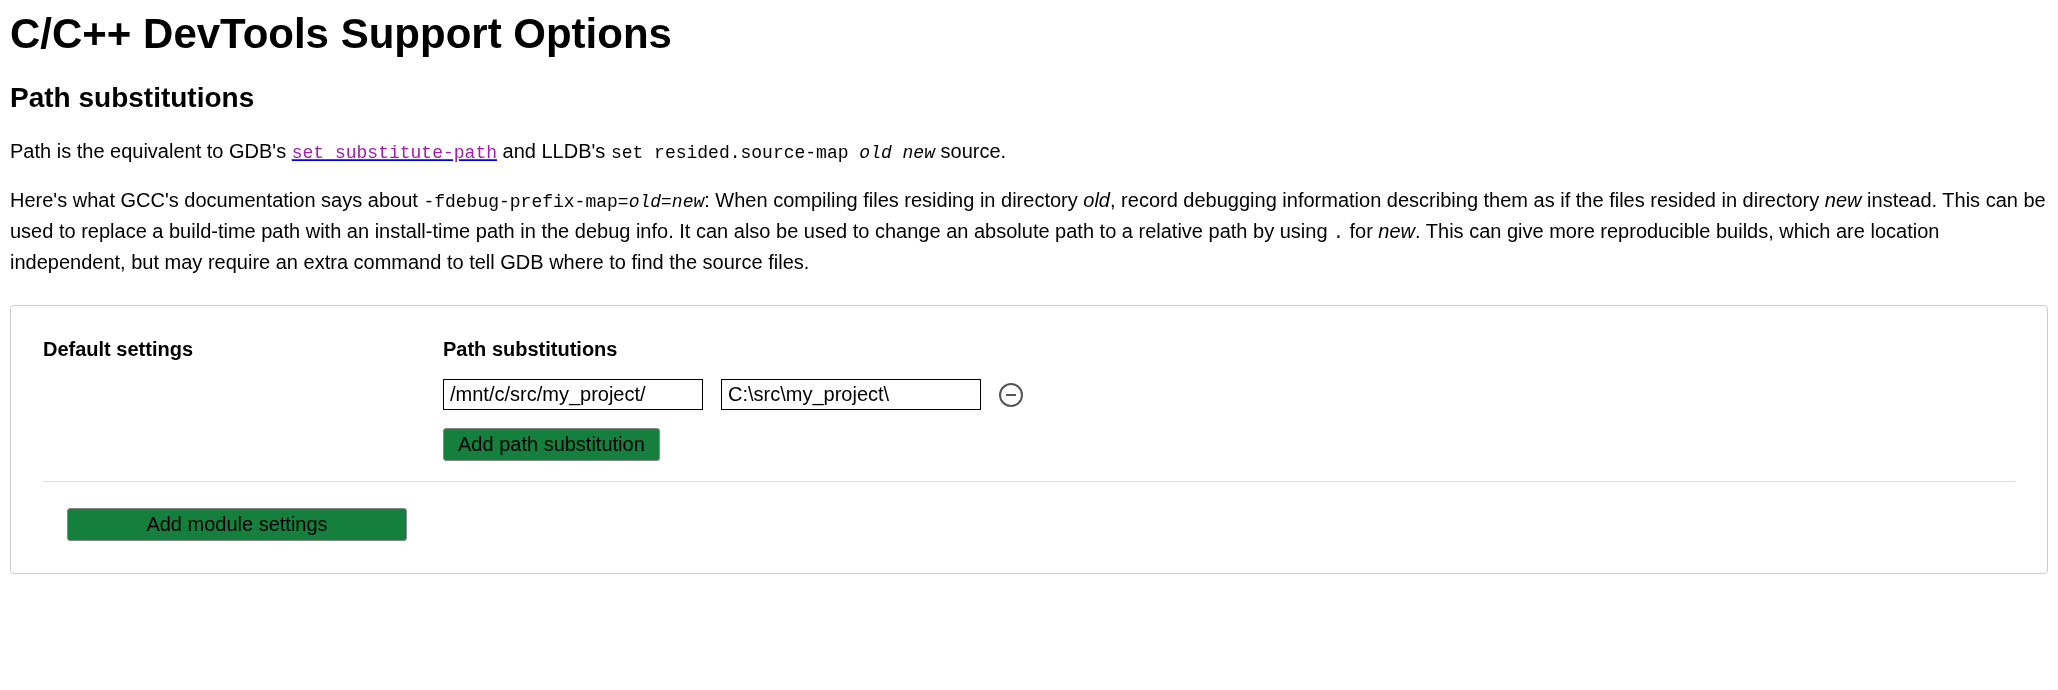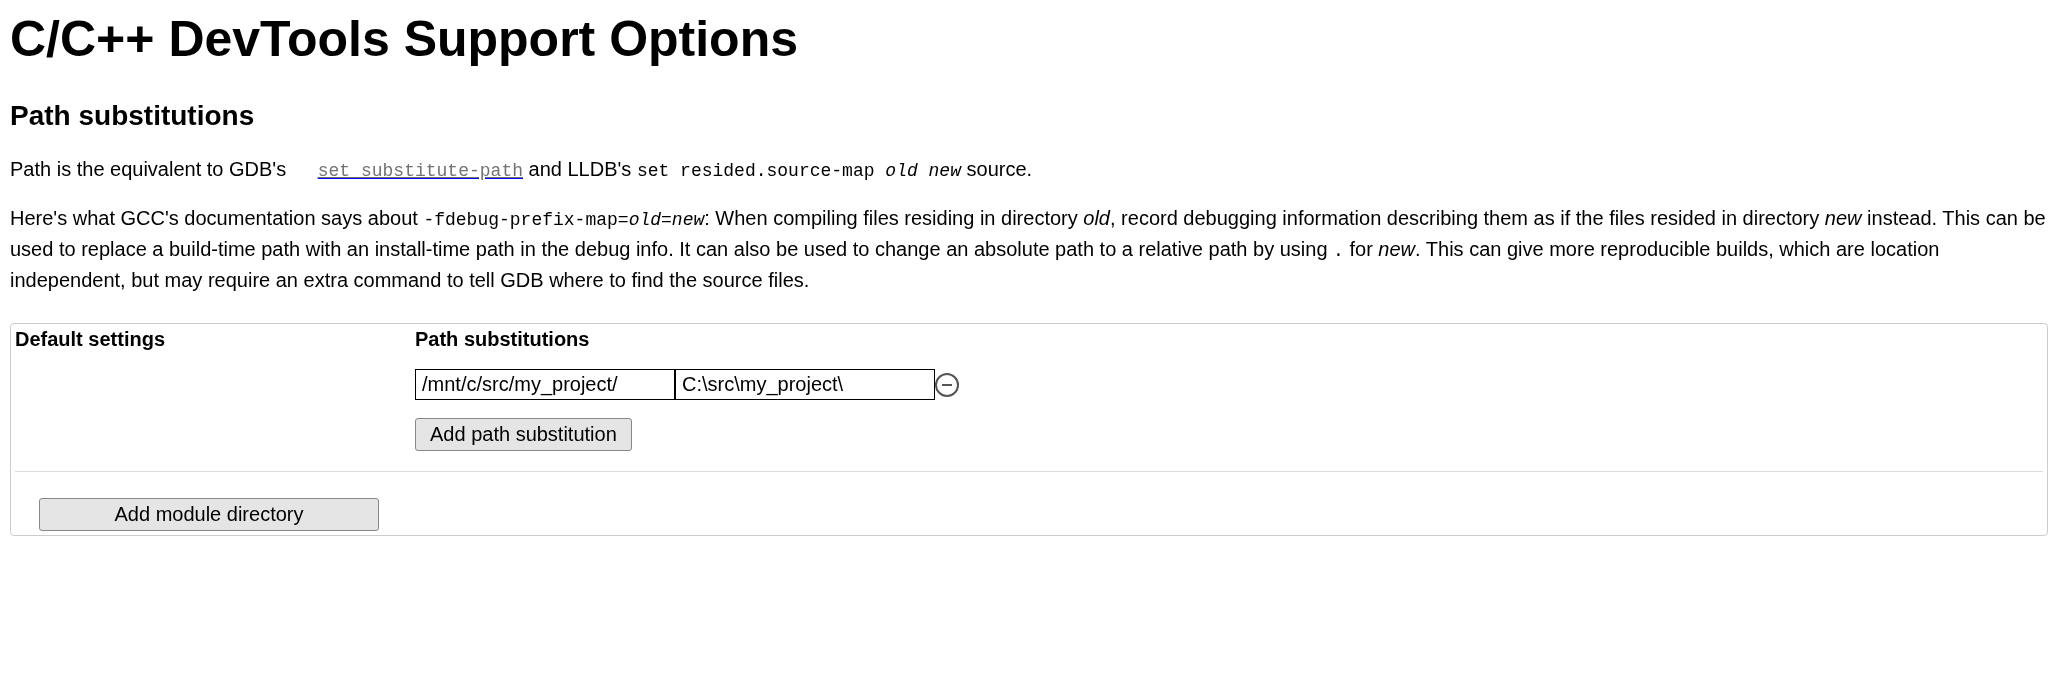--- a/index.html
+++ b/index.html
@@ -8,48 +8,47 @@
       padding: 0;
     }
     body {
       font-family: "Segoe UI", Arial, sans-serif;
       font-size: 20px;
       color: #000;
       padding: 10px;
       background: #fff;
     }
     h1 {
-      font-size: 50px;
+      font-size: 42px;
       font-weight: bold;
-      margin-bottom: 32px;
+      margin-bottom: 24px;
     }
     h2 {
       font-size: 28px;
       font-weight: bold;
       margin-bottom: 22px;
     }
     p {
       margin-bottom: 18px;
       line-height: 1.5;
     }
     code {
       font-family: Consolas, "Courier New", monospace;
       font-size: 18px;
     }
     a code {
-      color: #737373;
+      color: #a21caf;
       text-decoration: underline;
-      margin-left: 26px;
     }
     em {
     }
     .panel {
       border: 1px solid #ccc;
       border-radius: 4px;
-      padding: 4px;
+      padding: 32px;
       margin-top: 28px;
     }
     .settings-row {
       display: flex;
       gap: 20px;
     }
     .settings-left {
       width: 380px;
       flex-shrink: 0;
     }
@@ -57,20 +56,21 @@
       flex: 1;
     }
     .section-label {
       font-weight: 600;
       font-size: 20px;
       margin-bottom: 18px;
     }
     .input-row {
       display: flex;
       align-items: center;
+      gap: 18px;
       margin-bottom: 18px;
     }
     input[type="text"] {
       font-family: "Segoe UI", Arial, sans-serif;
       font-size: 20px;
       padding: 3px 6px;
       border: 1px solid #000;
       width: 260px;
     }
     .remove-icon {
@@ -88,21 +88,21 @@
       content: "";
       width: 10px;
       height: 2px;
       background: #555;
     }
     button {
       font-family: "Segoe UI", Arial, sans-serif;
       font-size: 20px;
       padding: 4px 14px;
       border: 1px solid #888;
-      background: #e5e5e5;
+      background: #15803d;
       border-radius: 3px;
       cursor: pointer;
     }
     .hr {
       border: none;
       border-top: 1px solid #ddd;
       margin: 20px 0 26px 0;
     }
     .add-module-btn {
       width: 340px;
@@ -139,14 +139,14 @@
       <div class="section-label">Path substitutions</div>
       <div class="input-row">
         <input type="text" value="/mnt/c/src/my_project/" style="">
         <input type="text" value="C:\src\my_project\" style="">
         <span class="remove-icon"></span>
       </div>
       <button>Add path substitution</button>
     </div>
   </div>
   <hr class="hr">
-  <button class="add-module-btn">Add module directory</button>
+  <button class="add-module-btn">Add module settings</button>
 </div>
 
 </body></html>

